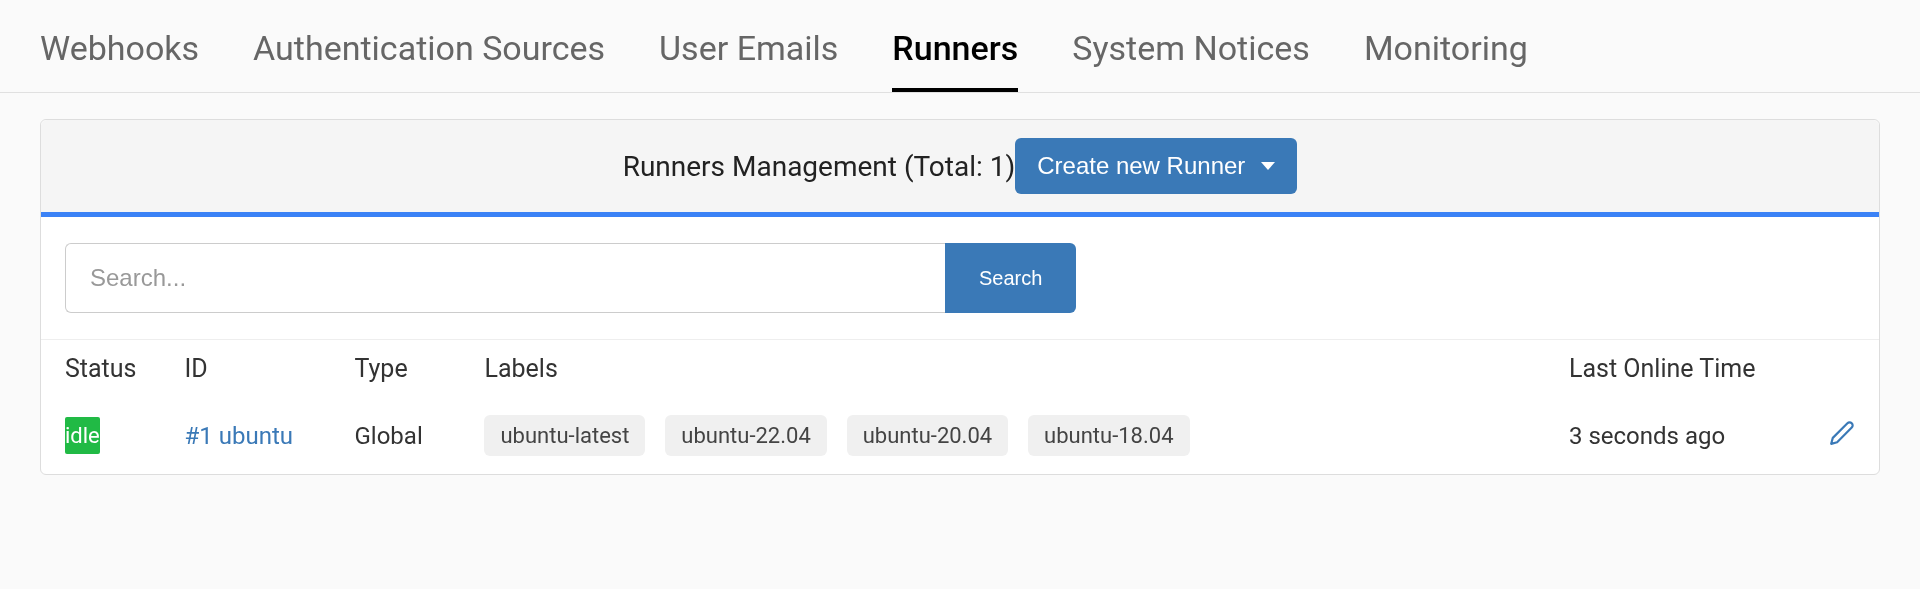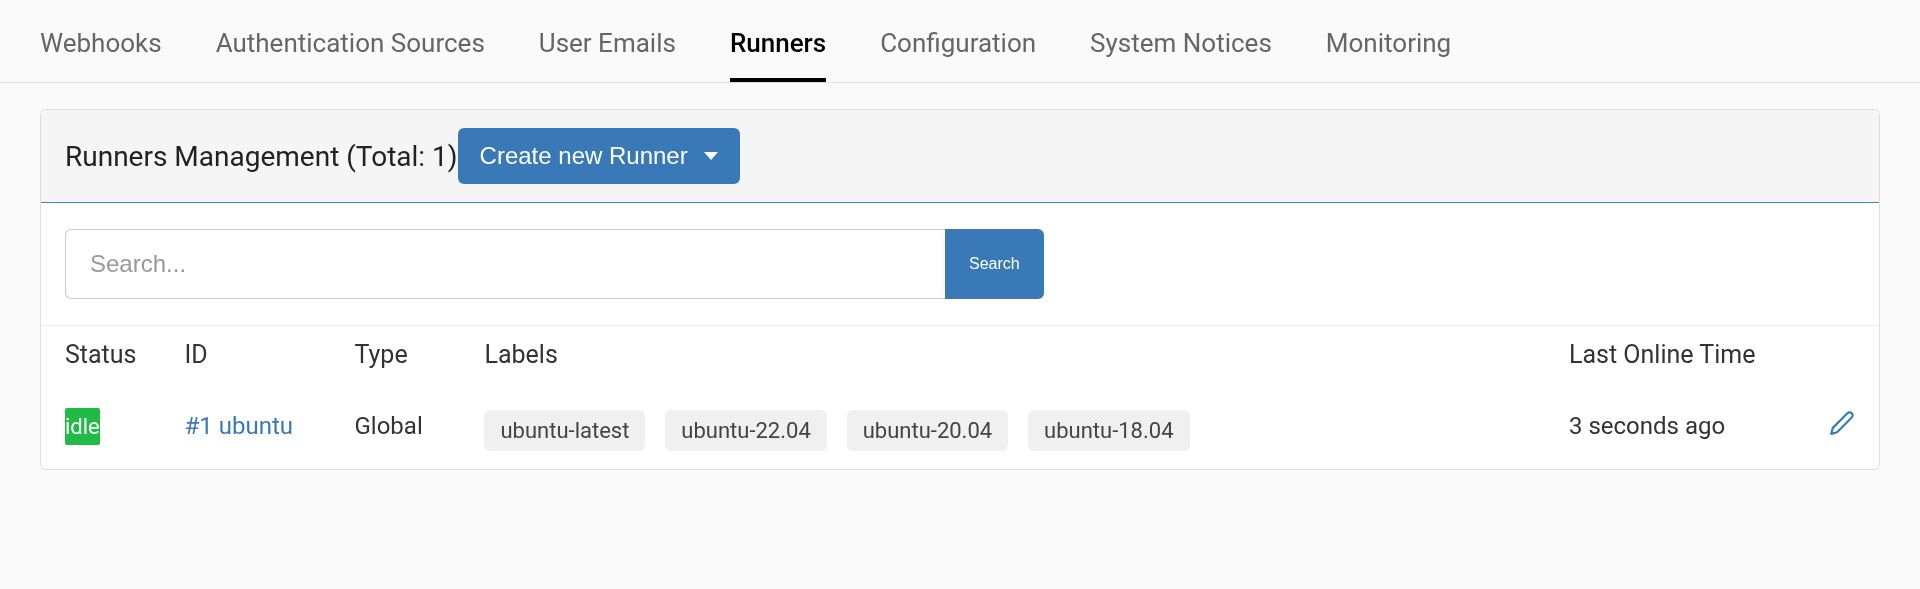--- a/index.html
+++ b/index.html
@@ -16,44 +16,44 @@
     .tabs {
       display: flex;
       gap: 54px;
       padding: 0 40px;
       border-bottom: 1px solid #e0e0e0;
       background: #fafafa;
       overflow: hidden;
     }
     .tab {
       padding: 28px 0 20px 0;
-      font-size: 26px;
+      font-size: 34px;
       color: #666;
       cursor: pointer;
       white-space: nowrap;
       border-bottom: 4px solid transparent;
     }
     .tab.active {
       color: #000;
       font-weight: 500;
       border-bottom: 4px solid #000;
     }
     .panel {
       margin: 26px 40px 20px 40px;
       border: 1px solid #ddd;
       border-radius: 6px;
       background: #fff;
     }
     .panel-header {
       display: flex;
       align-items: center;
-      justify-content: flex-start;
+      justify-content: center;
       padding: 18px 24px;
       background: #f5f5f5;
-      border-bottom: 1px solid #3b82f6;
+      border-bottom: 5px solid #3b82f6;
       border-radius: 6px 6px 0 0;
     }
     .panel-title {
       font-size: 28px;
       font-weight: 400;
       color: #222;
     }
     .btn-primary {
       display: inline-flex;
       align-items: center;
@@ -89,22 +89,22 @@
       border-right: none;
       border-radius: 6px 0 0 6px;
       outline: none;
       color: #333;
     }
     .search-input::placeholder {
       color: #999;
     }
     .search-btn {
       height: 70px;
-      padding: 0 24px;
-      font-size: 16px;
+      padding: 0 34px;
+      font-size: 20px;
       background: #3a79b7;
       color: #fff;
       border: none;
       border-radius: 0 6px 6px 0;
       cursor: pointer;
     }
     .table {
       width: 100%;
       border-collapse: collapse;
     }
@@ -135,42 +135,40 @@
       cursor: pointer;
     }
     .label-pill {
       display: inline-block;
       background: #f0f0f0;
       color: #444;
       padding: 8px 16px;
       font-size: 22px;
       border-radius: 6px;
       margin-right: 14px;
-      margin-top: 9px;
     }
     .edit-icon {
       color: #3a79b7;
       cursor: pointer;
     }
     .col-status { width: 110px; }
     .col-id { width: 170px; }
     .col-type { width: 130px; }
     .col-labels { width: auto; }
     .col-time { width: 260px; }
     .col-actions { width: 60px; text-align: right; }
   </style>
 </head>
 <body>
 
 <nav class="tabs">
   <div class="tab">Webhooks</div>
   <div class="tab">Authentication Sources</div>
   <div class="tab">User Emails</div>
   <div class="tab active">Runners</div>
-  <div class="tab">Configuration</div>
   <div class="tab">System Notices</div>
   <div class="tab">Monitoring</div>
 </nav>
 
 <section class="panel">
   <div class="panel-header">
     <div class="panel-title">Runners Management (Total: 1)</div>
     <button class="btn-primary">
       <span>Create new Runner</span>
       <span class="caret"></span>

